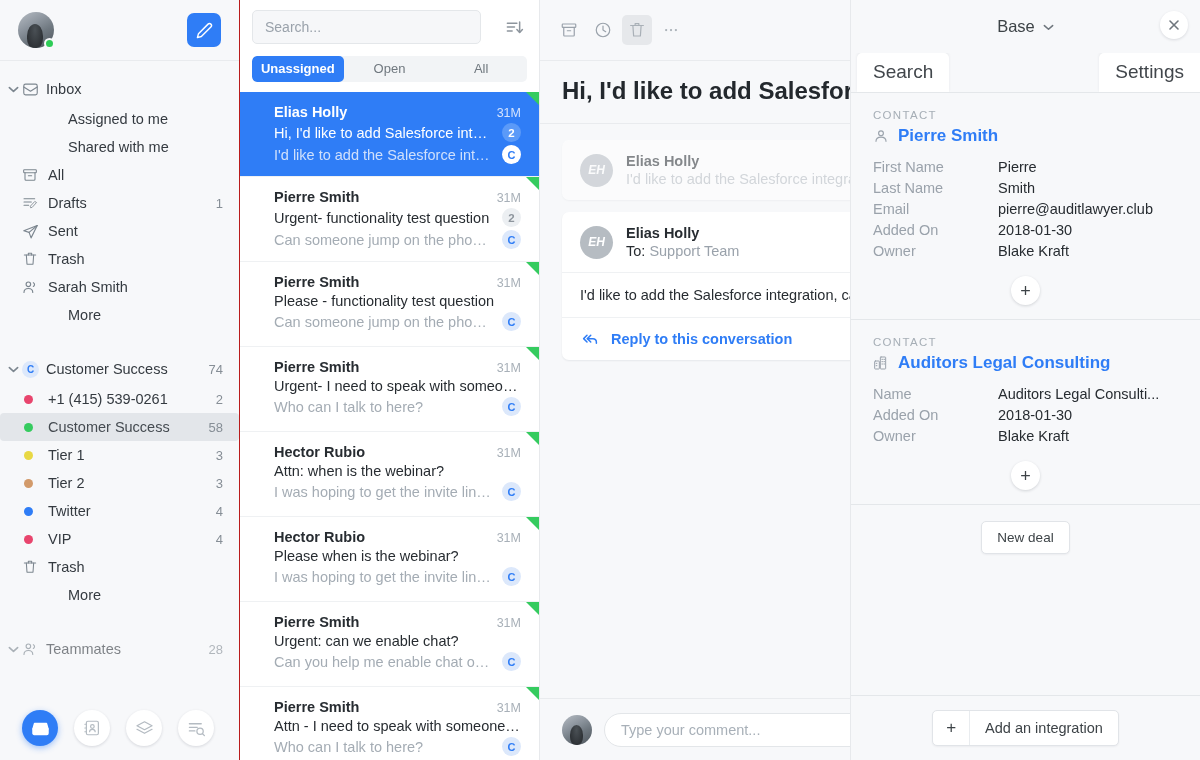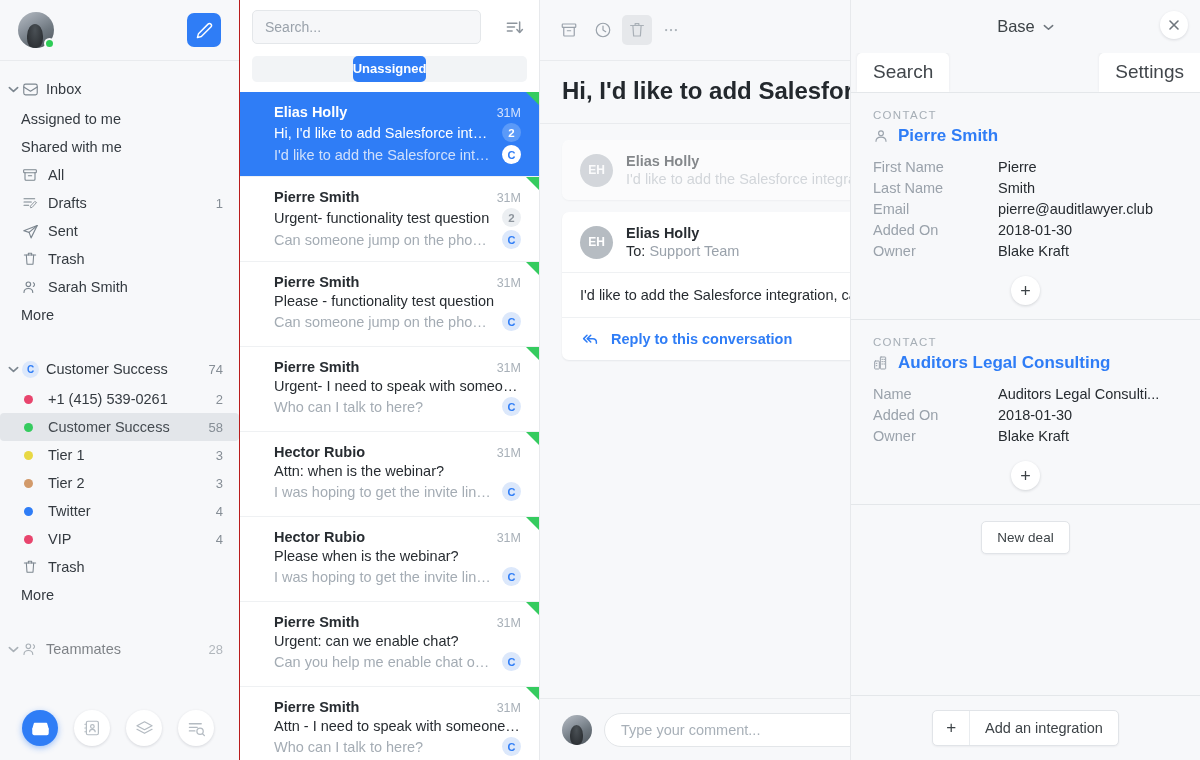--- a/index.html
+++ b/index.html
@@ -58,21 +58,21 @@
   .sb-item {
     display: flex; align-items: center; height: 28px;
     padding: 0 16px 0 22px; cursor: pointer; border-radius: 4px;
     margin: 0 0 0 0;
   }
   .sb-item .sb-ic { flex: 0 0 26px; }
   .sb-item .txt { font-size: 14.5px; color: #343a40; flex:1; }
   .sb-item .txt.muted { color: #454b51; }
   .sb-item .cnt { font-size: 13px; color: #868e96; }
   .sb-item.selected { background: #e3e6ea; }
-  .sb-plain { padding-left: 21px; }
+  .sb-plain { padding-left: 68px; }
   .dot { width: 9px; height: 9px; border-radius: 50%; display:inline-block; }
   .dot-wrap { flex: 0 0 26px; display:flex; align-items:center; padding-left: 2px;}
   .grp-badge {
     width: 17px; height: 17px; border-radius: 50%; background:#dce8fb;
     color:#2f7df6; font-size:10px; font-weight:700; display:flex;
     align-items:center; justify-content:center;
   }
   .sb-gap { height: 26px; }
   .teammates-row { opacity: .62; }
   .sb-bottom {
@@ -96,21 +96,21 @@
   .search-row { display: flex; align-items: center; gap: 20px; }
   .search-input {
     flex: 1; height: 34px; border-radius: 5px; border: 1px solid #e4e7ea;
     background: #f6f7f9; padding: 0 12px; font-size: 14px; color: #343a40;
     font-family: "Liberation Sans", sans-serif; outline: none;
   }
   .search-input::placeholder { color: #9aa2ab; }
   .sort-btn { width: 26px; height: 26px; display:flex; align-items:center; justify-content:center; cursor:pointer;}
   .seg {
     margin: 12px 0 10px 0; height: 26px; background: #f2f4f6; border-radius: 5px;
-    display: flex; align-items: center; padding: 0; overflow: hidden; flex-direction: column;
+    display: flex; align-items: center; padding: 0; overflow: hidden;
   }
   .seg-btn {
     flex: 1; height: 26px; line-height: 26px; text-align: center;
     font-size: 13px; color: #70787f; cursor: pointer; border-radius: 5px;
     font-weight: 400;
   }
   .seg-btn.on { background: #2f7df6; color: #fff; font-weight: 700; }
   .rows { flex: 1; overflow: hidden; }
   .row {
     position: relative; padding: 12px 18px 11px 34px;
@@ -177,21 +177,21 @@
   .thread { flex: 1; padding: 16px 22px 0 22px; overflow: hidden; }
   .msg-card {
     background: #fff; border-radius: 7px; box-shadow: 0 1px 2px rgba(16,24,40,.07);
     margin-bottom: 12px;
   }
   .msg-card.collapsed { opacity: .55; }
   .msg-head { display: flex; align-items: center; gap: 13px; padding: 13px 18px; }
   .msg-av {
     width: 33px; height: 33px; border-radius: 50%; background: #b6bcc2;
     color: #fff; font-size: 12px; font-weight: 700; display: flex;
-    align-items: center; justify-content: center; flex: 0 0 33px;
+    align-items: center; justify-content: center; flex: 0 0 33px; font-style: italic;
   }
   .msg-from { font-size: 14.5px; font-weight: 700; color: #272c31; }
   .msg-sub { font-size: 14.5px; color: #272c31; margin-top: 2px; }
   .msg-sub .to-lbl { color: #272c31; font-weight:400; }
   .msg-sub .to-val { color: #9aa2ab; }
   .msg-prev { font-size: 14.5px; color: #b4bac0; margin-top: 2px; white-space: nowrap; overflow:hidden;}
   .msg-body {
     border-top: 1px solid #eff1f3; padding: 14px 18px; font-size: 14.5px;
     color: #272c31; white-space: nowrap; overflow: hidden;
   }

